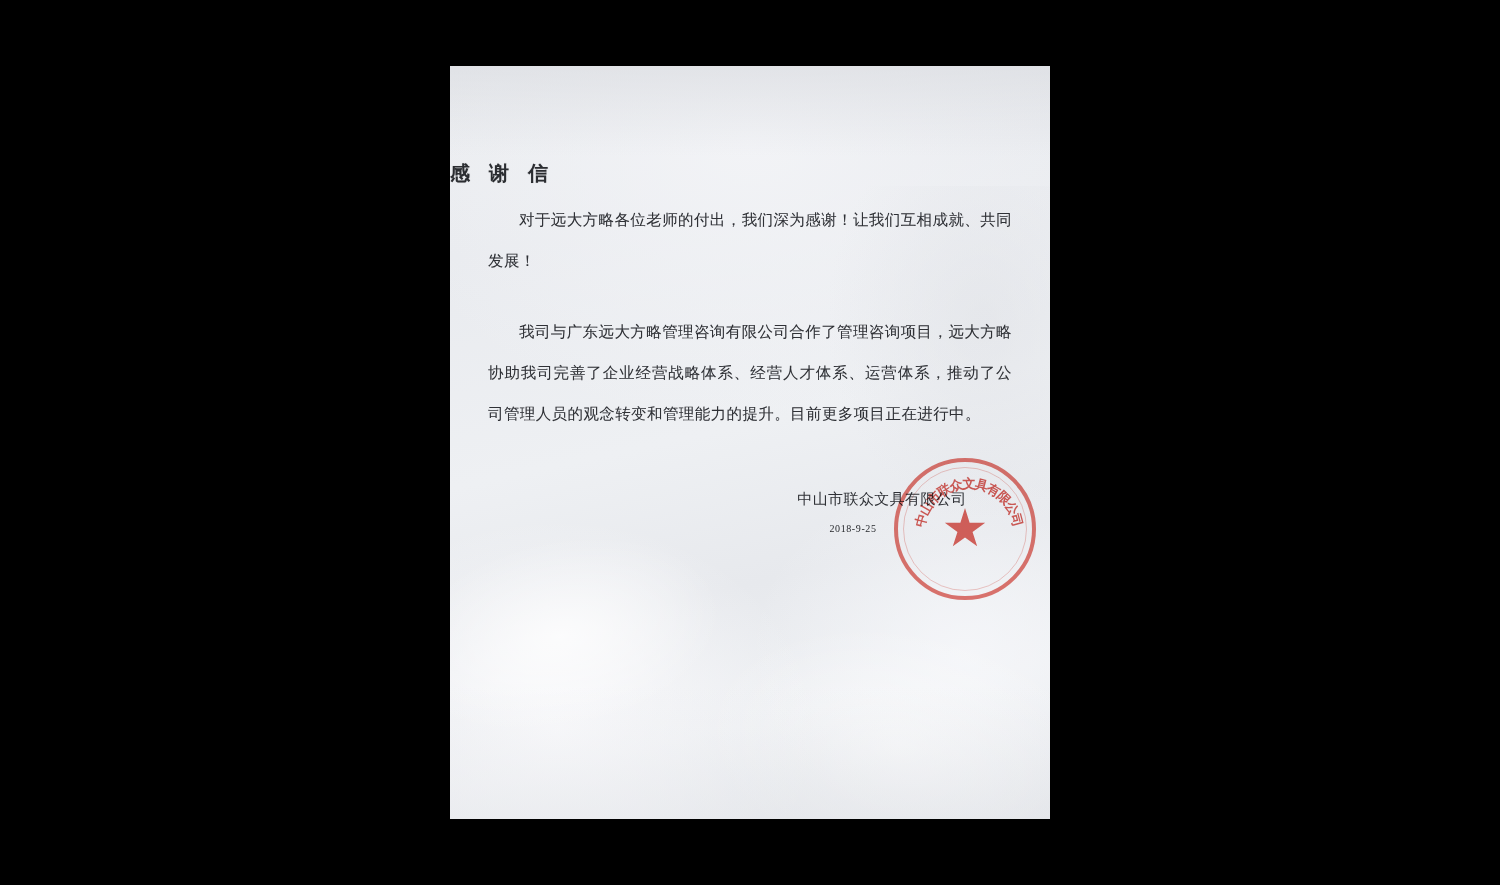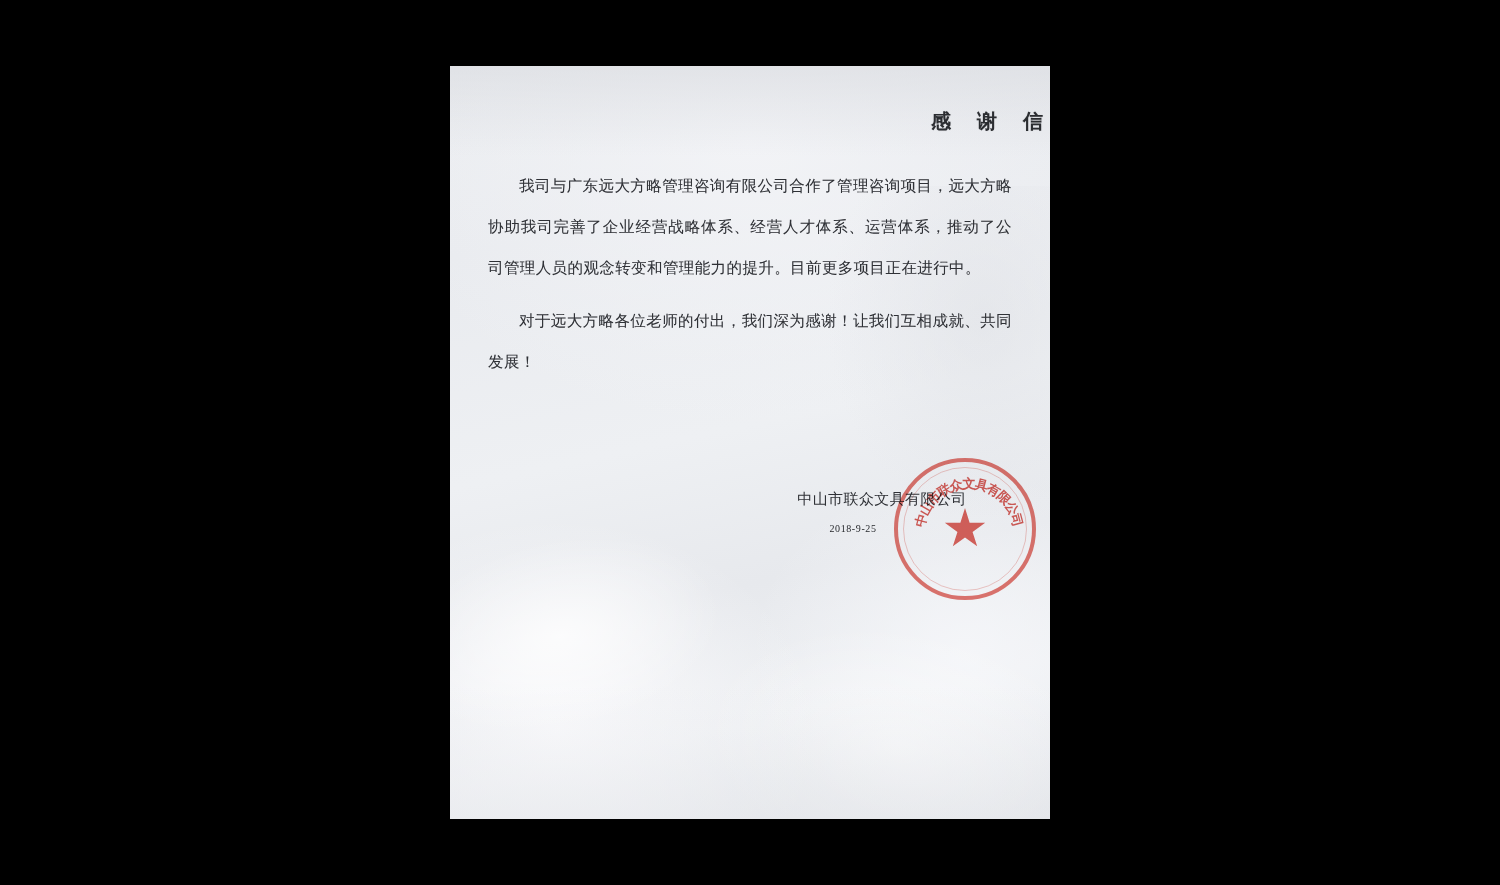--- a/index.html
+++ b/index.html
@@ -68,27 +68,27 @@
   #letter {
     position: absolute;
     left: 0; top: 0;
     width: 600px;
     height: 753px;
     padding: 0;
   }
 
   .doc-title {
     margin: 0;
-    padding-top: 42px;
-    text-align: right;
+    padding-top: 94px;
+    text-align: left;
     font-size: 20px;
     font-weight: 700;
     letter-spacing: 7px;
     color: #2b2d31;
-    font-family: Liberation Mono, monospace;
+    font-family: Liberation Serif, serif;
     text-shadow: 0 0 1px rgba(60,60,65,0.25);
   }
 
   .body-block {
     margin: 0 auto;
     width: 560px;
     padding: 0 18px;
     box-sizing: border-box;
   }
 
@@ -210,22 +210,22 @@
     <div class="crease c2"></div>
     <div class="crease c3"></div>
     <div class="crease c4"></div>
     <div class="crease c5"></div>
 
     <div id="letter">
 
       <h1 class="doc-title">感 谢 信</h1>
 
       <div class="body-block">
+        <p class="para second">对于远大方略各位老师的付出，我们深为感谢！让我们互相成就、共同发展！</p>
         <p class="para first">我司与广东远大方略管理咨询有限公司合作了管理咨询项目，远大方略协助我司完善了企业经营战略体系、经营人才体系、运营体系，推动了公司管理人员的观念转变和管理能力的提升。目前更多项目正在进行中。</p>
-        <p class="para second">对于远大方略各位老师的付出，我们深为感谢！让我们互相成就、共同发展！</p>
       </div>
 
       <div class="sign-block">
         <div class="sign-company">中山市联众文具有限公司</div>
         <div class="sign-date">2018-9-25</div>
       </div>
 
       <div id="seal">
         <div class="seal-arc-text">
           <span style="transform: rotate(-75deg);">

